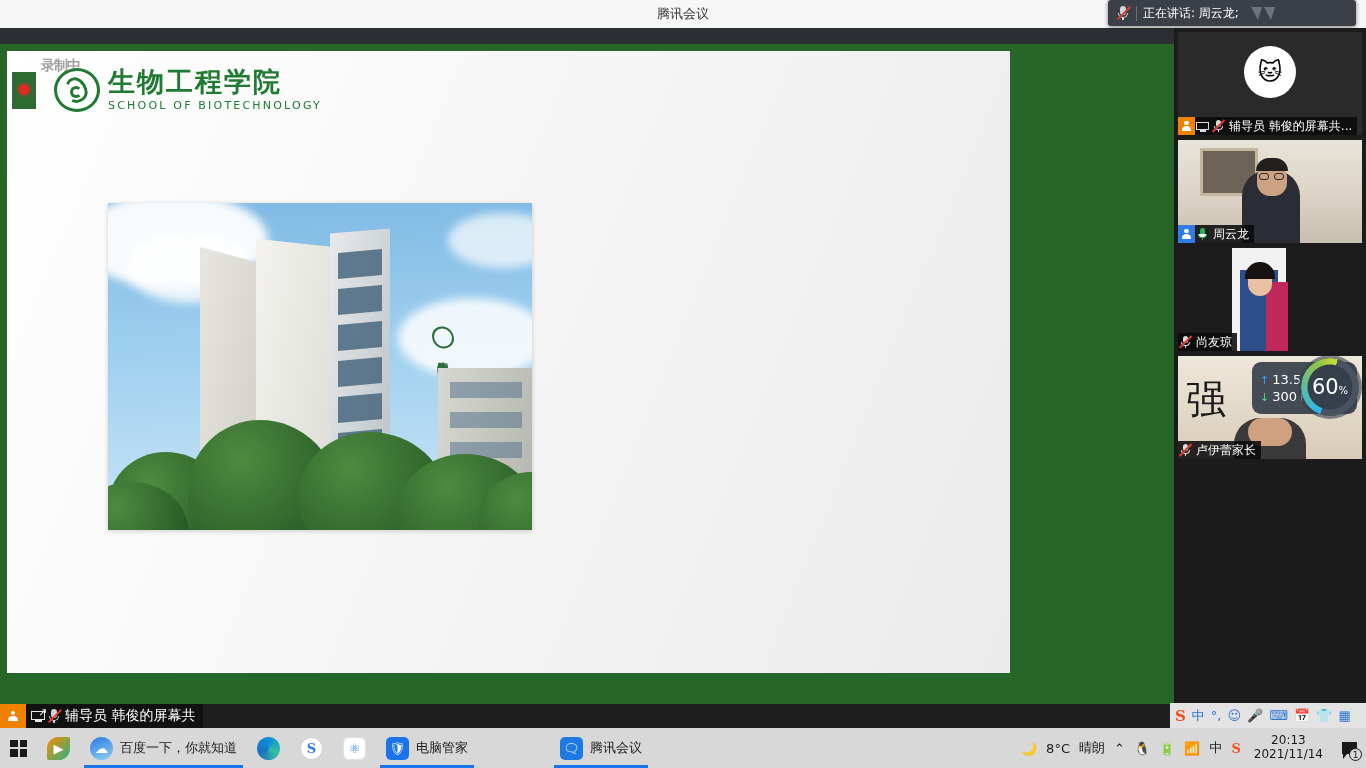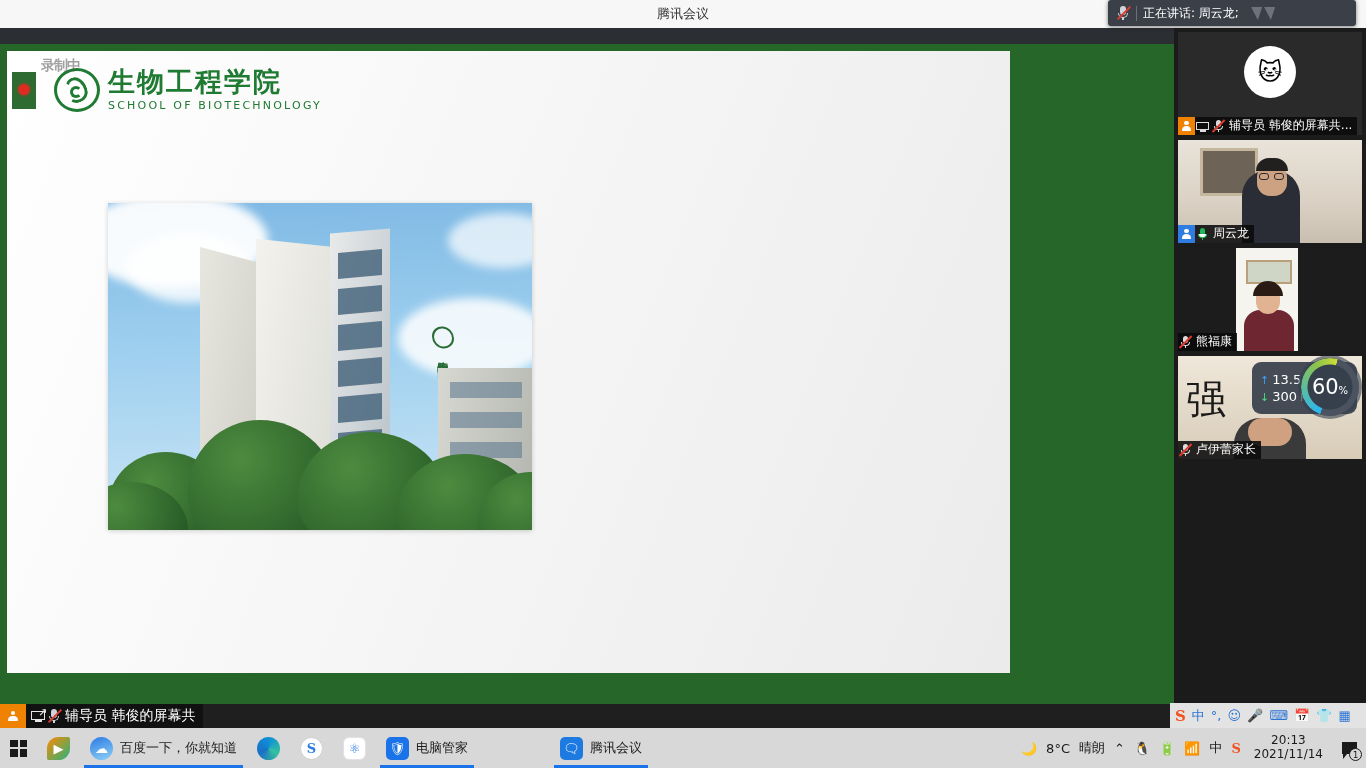--- a/index.html
+++ b/index.html
@@ -113,21 +113,21 @@
   .share-label .txt{ color:#fff; font-size:14px; padding:0 8px 0 4px; white-space:nowrap; }
 
   
   .rail{ position:absolute; left:1174px; top:28px; width:192px; height:682px;
      background:#1b1b1b; overflow:hidden; }
   .tile{ position:relative; width:184px; height:103px; margin:4px auto 5px;
      background:#262626; overflow:hidden; }
   .tile.speaking{ outline:3px solid #22c55e; outline-offset:-3px; }
   .tile .vid{ position:absolute; inset:0; }
   .name-strip{ position:absolute; left:0; bottom:0; height:18px; display:flex;
-     background:rgba(10,10,10,.88); padding-right:5px; }
+     align-items:center; background:rgba(10,10,10,.88); padding-right:5px; }
   .name-strip .nm{ color:#fff; font-size:12px; white-space:nowrap; padding-left:3px; }
   .pill-host{ width:17px;height:18px;background:#ef8200;display:flex;align-items:center;
      justify-content:center; position:relative; }
   .pill-user{ width:17px;height:18px;background:#2f7de1;display:flex;align-items:center;
      justify-content:center; position:relative; }
   .usr{ position:relative; width:11px; height:11px; }
   .usr .h{ position:absolute; left:3.2px; top:0; width:4.6px;height:4.6px;
      border-radius:50%; background:#fff; }
   .usr .b{ position:absolute; left:0.8px; top:5.6px; width:9.4px;height:5px;
      border-radius:5px 5px 1px 1px; background:#fff; }
@@ -368,39 +368,39 @@
         </span>
         <span class="mini-mic on">
           <span class="body"></span>
             <span class="arc"></span>
             <span class="stem"></span>
         </span>
         <span class="nm">周云龙</span>
       </div>
     </div>
 
-
-
     <div class="tile">
       <div class="vid" style="background:#1c1c1c;"></div>
-      <div style="position:absolute;left:58px;top:0;width:62px;height:103px;background:#f6f4ef;"></div>
-      <div style="position:absolute;left:68px;top:12px;width:46px;height:24px;background:#cfd6c6;border:2px solid #b9a07a;"></div>
-      <div style="position:absolute;left:66px;top:62px;width:50px;height:41px;border-radius:16px 16px 0 0;background:#6e2730;"></div>
-      <div style="position:absolute;left:78px;top:38px;width:24px;height:28px;border-radius:12px;background:#e2b392;"></div>
-      <div style="position:absolute;left:75px;top:33px;width:30px;height:15px;border-radius:15px 15px 0 0;background:#2a1c14;"></div>
+      <div style="position:absolute;left:54px;top:0;width:54px;height:103px;background:#f2f2f2;"></div>
+      <div style="position:absolute;left:62px;top:22px;width:38px;height:81px;background:#2c4e8a;"></div>
+      <div style="position:absolute;left:88px;top:34px;width:22px;height:69px;background:#c0285c;"></div>
+      <div style="position:absolute;left:70px;top:20px;width:24px;height:28px;border-radius:12px;background:#e8c0a2;"></div>
+      <div style="position:absolute;left:67px;top:14px;width:30px;height:17px;border-radius:15px 15px 0 0;background:#16120f;"></div>
       <div class="name-strip">
         <span class="mini-mic">
           <span class="body"></span>
             <span class="arc"></span>
             <span class="stem"></span>
             <span class="slash"></span>
         </span>
-        <span class="nm">熊福康</span>
-      </div>
-    </div>
+        <span class="nm">尚友琼</span>
+      </div>
+    </div>
+
+
 
     <div class="tile">
       <div class="vid" style="background:linear-gradient(180deg,#efe7da,#d8ccb8);"></div>
       <div style="position:absolute;left:8px;top:16px;font-size:40px;color:#1b1b1b;
         font-family:'DejaVu Serif','Liberation Serif',serif;">强</div>
       <div style="position:absolute;left:56px;top:62px;width:72px;height:41px;
         border-radius:26px 26px 0 0;background:#3a3a3a;"></div>
       <div style="position:absolute;left:70px;top:62px;width:44px;height:28px;
         border-radius:18px;background:#cfa181;"></div>
       <div class="netbox">

